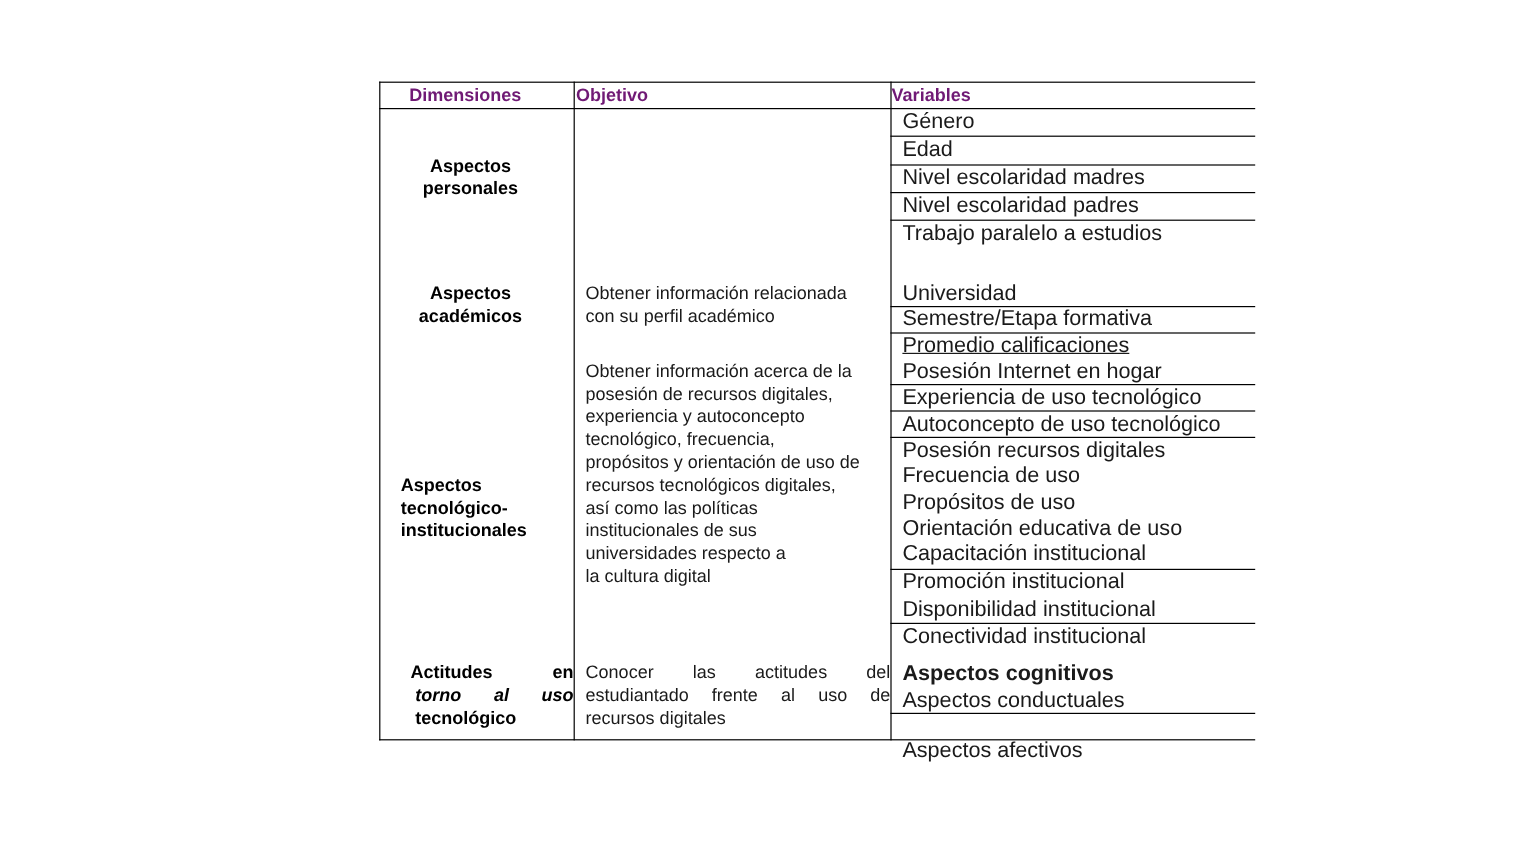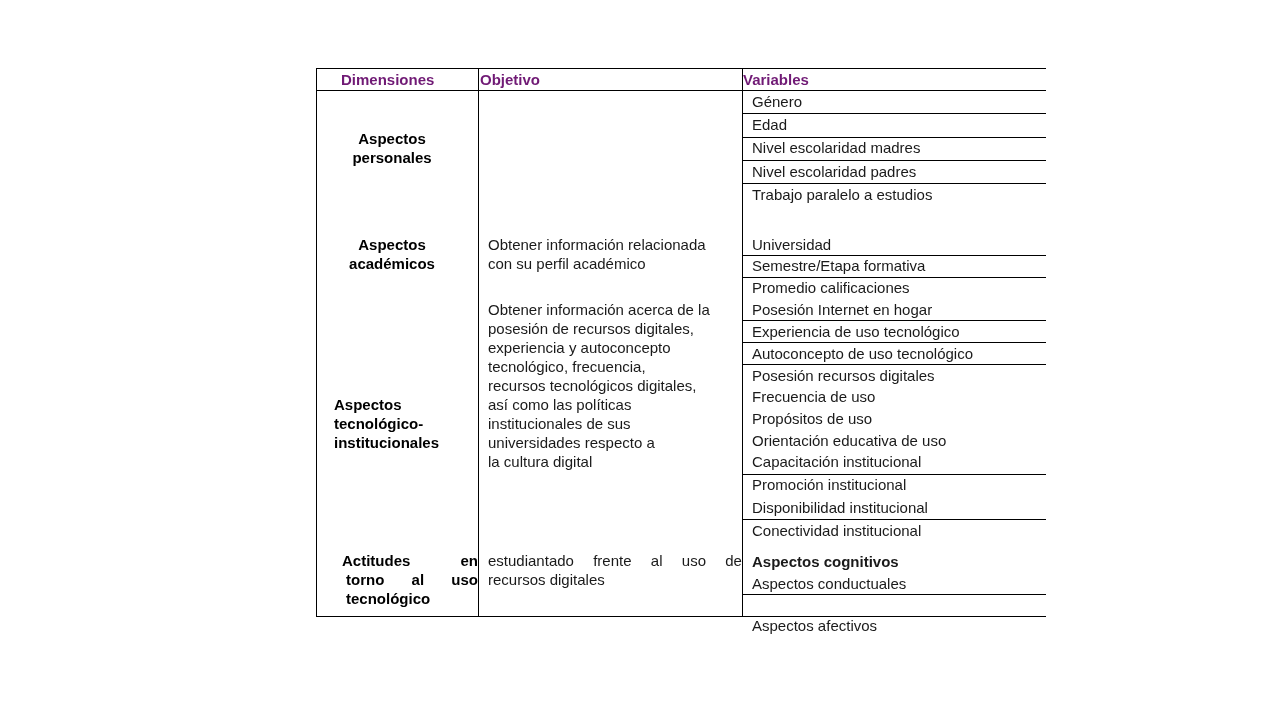--- a/index.html
+++ b/index.html
@@ -45,21 +45,21 @@
     }
     .dim {
       font-weight: bold;
       color: #000;
       text-align: center;
     }
     .obj {
       white-space: nowrap;
     }
     .var {
-      font-size: 15px;
+      font-size: 18px;
       line-height: 19px;
     }
     .justify {
       display: flex;
       justify-content: space-between;
     }
   </style>
 </head>
 <body>
 
@@ -102,32 +102,33 @@
   <div class="txt dim" style="left:0;top:167px;width:152px;">
     <div>Aspectos</div>
     <div>académicos</div>
   </div>
   <div class="txt obj" style="left:172px;top:167px;">
     <div>Obtener información relacionada</div>
     <div>con su perfil académico</div>
   </div>
   <div class="txt var" style="left:436px;top:167px;">Universidad</div>
   <div class="txt var" style="left:436px;top:188px;">Semestre/Etapa formativa</div>
-  <div class="txt var" style="left:436px;top:210px;">Promedio calificaciones</div>
+  <div class="txt var" style="left:436px;top:210px;text-decoration:underline;">Promedio calificaciones</div>
 
   <div class="txt" style="left:18px;top:327px;font-weight:bold;color:#000;">
     <div>Aspectos</div>
     <div>tecnológico-</div>
     <div>institucionales</div>
   </div>
   <div class="txt obj" style="left:172px;top:232px;">
     <div>Obtener información acerca de la</div>
     <div>posesión de recursos digitales,</div>
     <div>experiencia y autoconcepto</div>
     <div>tecnológico, frecuencia,</div>
+    <div>propósitos y orientación de uso de</div>
     <div>recursos tecnológicos digitales,</div>
     <div>así como las políticas</div>
     <div>institucionales de sus</div>
     <div>universidades respecto a</div>
     <div>la cultura digital</div>
   </div>
   <div class="txt var" style="left:436px;top:232px;">Posesión Internet en hogar</div>
   <div class="txt var" style="left:436px;top:254px;">Experiencia de uso tecnológico</div>
   <div class="txt var" style="left:436px;top:276px;">Autoconcepto de uso tecnológico</div>
   <div class="txt var" style="left:436px;top:298px;">Posesión recursos digitales</div>
@@ -137,30 +138,36 @@
   <div class="txt var" style="left:436px;top:384px;">Capacitación institucional</div>
   <div class="txt var" style="left:436px;top:407px;">Promoción institucional</div>
   <div class="txt var" style="left:436px;top:430px;">Disponibilidad institucional</div>
   <div class="txt var" style="left:436px;top:453px;">Conectividad institucional</div>
 
   <div class="txt" style="left:26px;top:483px;width:136px;font-weight:bold;color:#000;">
     <div class="justify">
       <span>Actitudes</span>
       <span>en</span>
     </div>
-    <div class="justify" style="padding-left:4px;">
+    <div class="justify" style="padding-left:4px;font-style:italic;">
       <span>torno</span>
       <span>al</span>
       <span>uso</span>
     </div>
     <div style="padding-left:4px;">
       <span>tecnológico</span>
     </div>
   </div>
   <div class="txt" style="left:172px;top:483px;width:254px;">
+    <div class="justify">
+      <span>Conocer</span>
+      <span>las</span>
+      <span>actitudes</span>
+      <span>del</span>
+    </div>
     <div class="justify">
       <span>estudiantado</span>
       <span>frente</span>
       <span>al</span>
       <span>uso</span>
       <span>de</span>
     </div>
     <div>
       <span>recursos digitales</span>
     </div>

